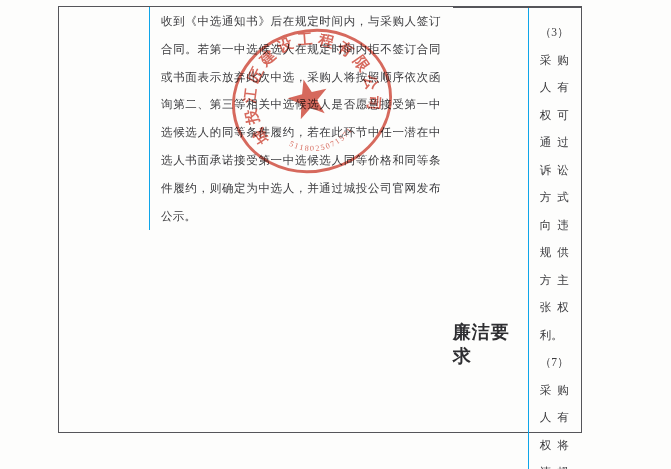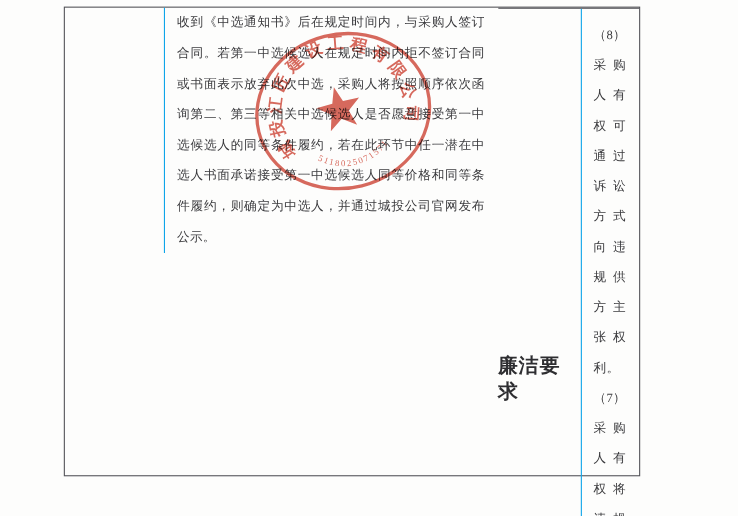--- a/index.html
+++ b/index.html
@@ -54,21 +54,21 @@
       <div class="cell label-cell"></div>
       <div class="cell content-cell">
         <p>收到《中选通知书》后在规定时间内，与采购人签订合同。若第一中选候选人在规定时间内拒不签订合同或书面表示放弃此次中选，采购人将按照顺序依次函询第二、第三等相关中选候选人是否愿意接受第一中选候选人的同等条件履约，若在此环节中任一潜在中选人书面承诺接受第一中选候选人同等价格和同等条件履约，则确定为中选人，并通过城投公司官网发布公示。</p>
       </div>
     </div>
     <div class="t-row r2">
       <div class="cell label-cell">
         <span>廉洁要求</span>
       </div>
       <div class="cell content-cell">
-        <p>（8）采购人有权可通过诉讼方式向违规供方主张权利。</p>
+        <p>（3）采购人有权可通过诉讼方式向违规供方主张权利。</p>
         <p>（7）采购人有权将违规单位列入采购人的黑名单三年。</p>
       </div>
     </div>
   </div>
 
   <svg class="stamp" viewBox="-130 -101 260 210" xmlns="http://www.w3.org/2000/svg">
     <g transform="rotate(-14)">
       <ellipse class="ink" cx="0" cy="0" rx="79" ry="70" stroke-width="3"></ellipse>
       <polygon class="star" transform="translate(-3,-2)" points="0,-21 5,-6.9 20,-6.5 8.1,2.6 12.3,17 0,8.5 -12.3,17 -8.1,2.6 -20,-6.5 -5,-6.9"></polygon>
       <defs>

